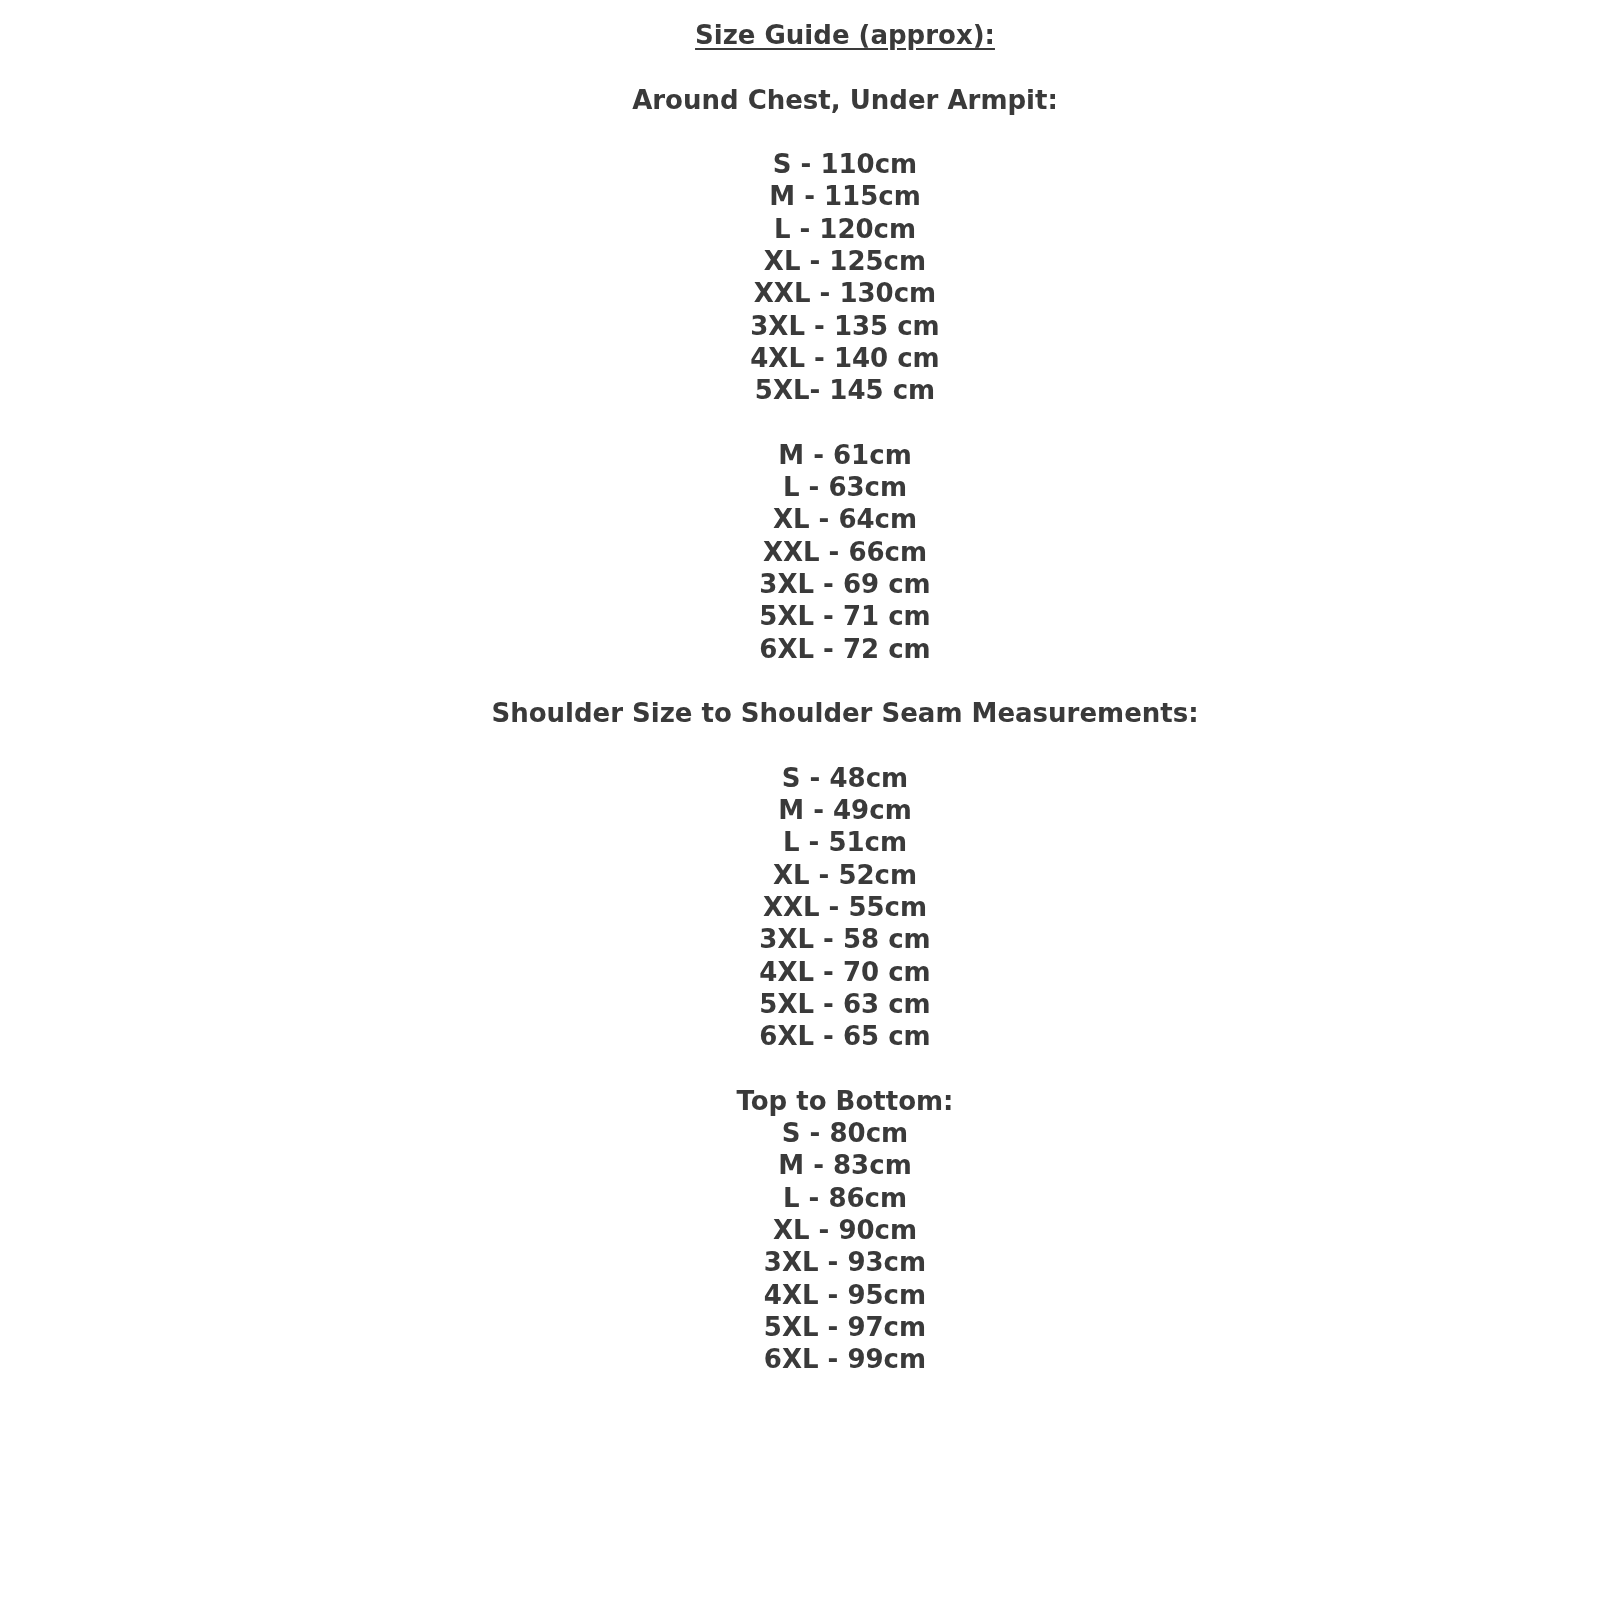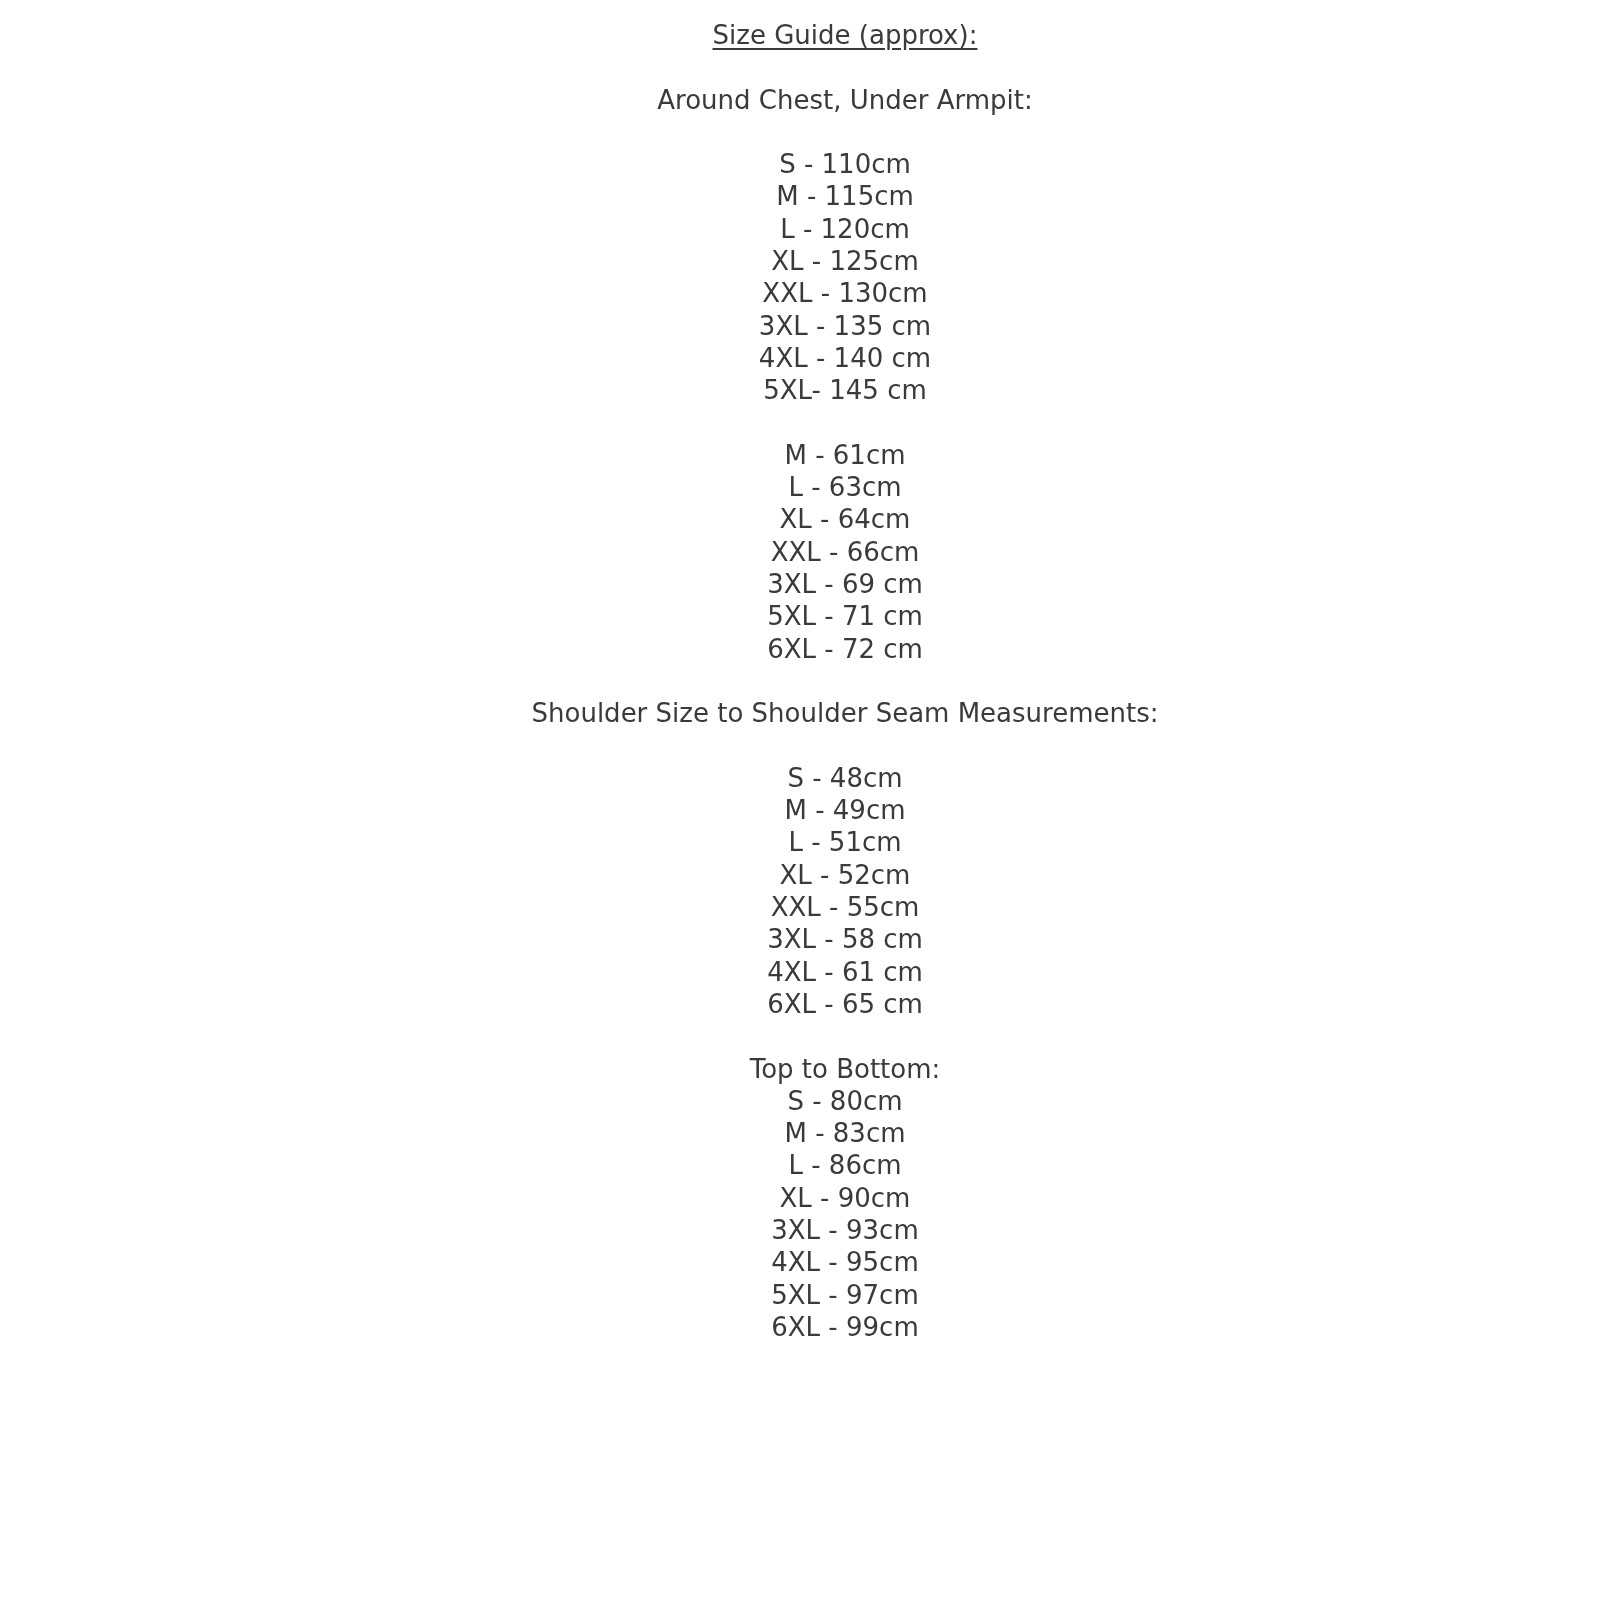--- a/index.html
+++ b/index.html
@@ -13,20 +13,21 @@
     font-family: "DejaVu Sans", "Liberation Sans", sans-serif;
     color: #3a3a3a;
     overflow: hidden;
   }
   .doc {
     padding-top: 19px;
     margin-left: 90px;        
     text-align: center;
     font-size: 26px;
     line-height: 32.3px;
+    font-weight: bold;
   }
   .line {
     white-space: pre;
     min-height: 32.3px;
   }
   .blank {
     height: 32.3px;
   }
   .title {
     text-decoration: underline;
@@ -63,21 +64,22 @@
   <div class="line blank"></div>
 
   <div class="line heading">Shoulder Size to Shoulder Seam Measurements:</div>
   <div class="line blank"></div>
   <div class="line item">S - 48cm</div>
   <div class="line item">M - 49cm</div>
   <div class="line item">L - 51cm</div>
   <div class="line item">XL - 52cm</div>
   <div class="line item">XXL - 55cm</div>
   <div class="line item">3XL - 58 cm</div>
-  <div class="line item">4XL - 61 cm</div>
+  <div class="line item">4XL - 70 cm</div>
+  <div class="line item">5XL - 63 cm</div>
   <div class="line item">6XL - 65 cm</div>
   <div class="line blank"></div>
 
   <div class="line heading">Top to Bottom:</div>
   <div class="line item">S - 80cm</div>
   <div class="line item">M - 83cm</div>
   <div class="line item">L - 86cm</div>
   <div class="line item">XL - 90cm</div>
   <div class="line item">3XL - 93cm</div>
   <div class="line item">4XL - 95cm</div>

